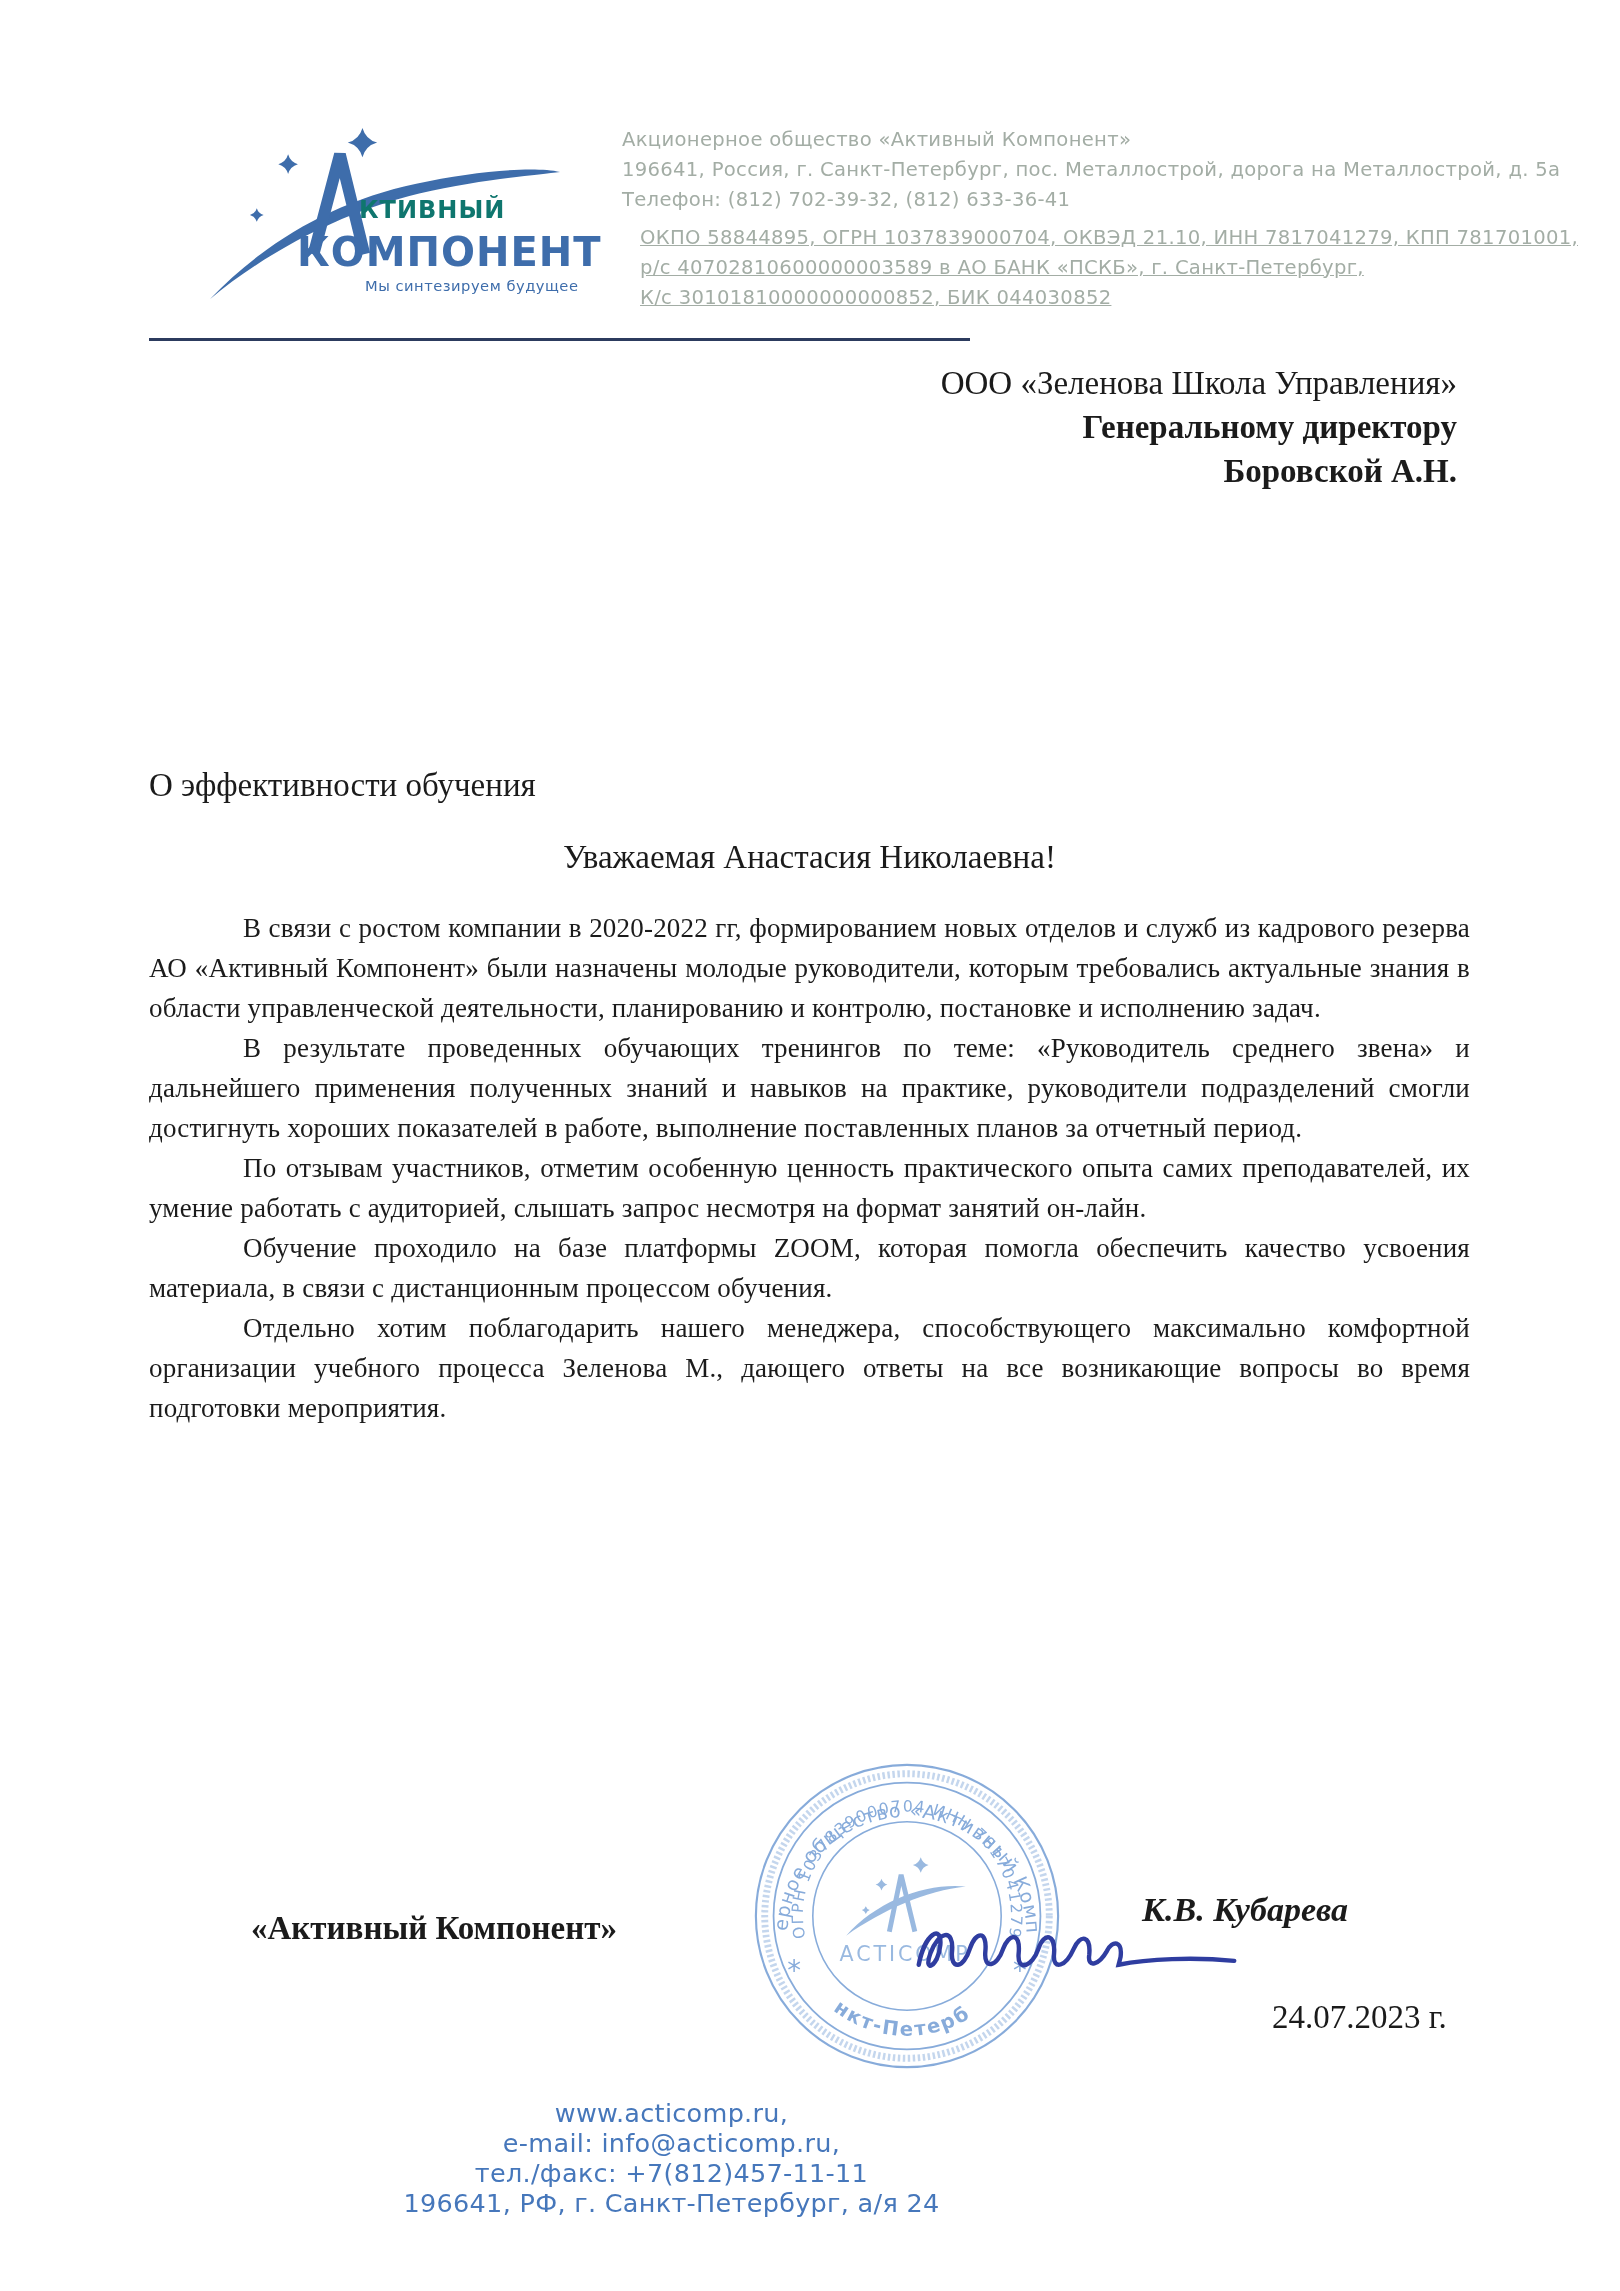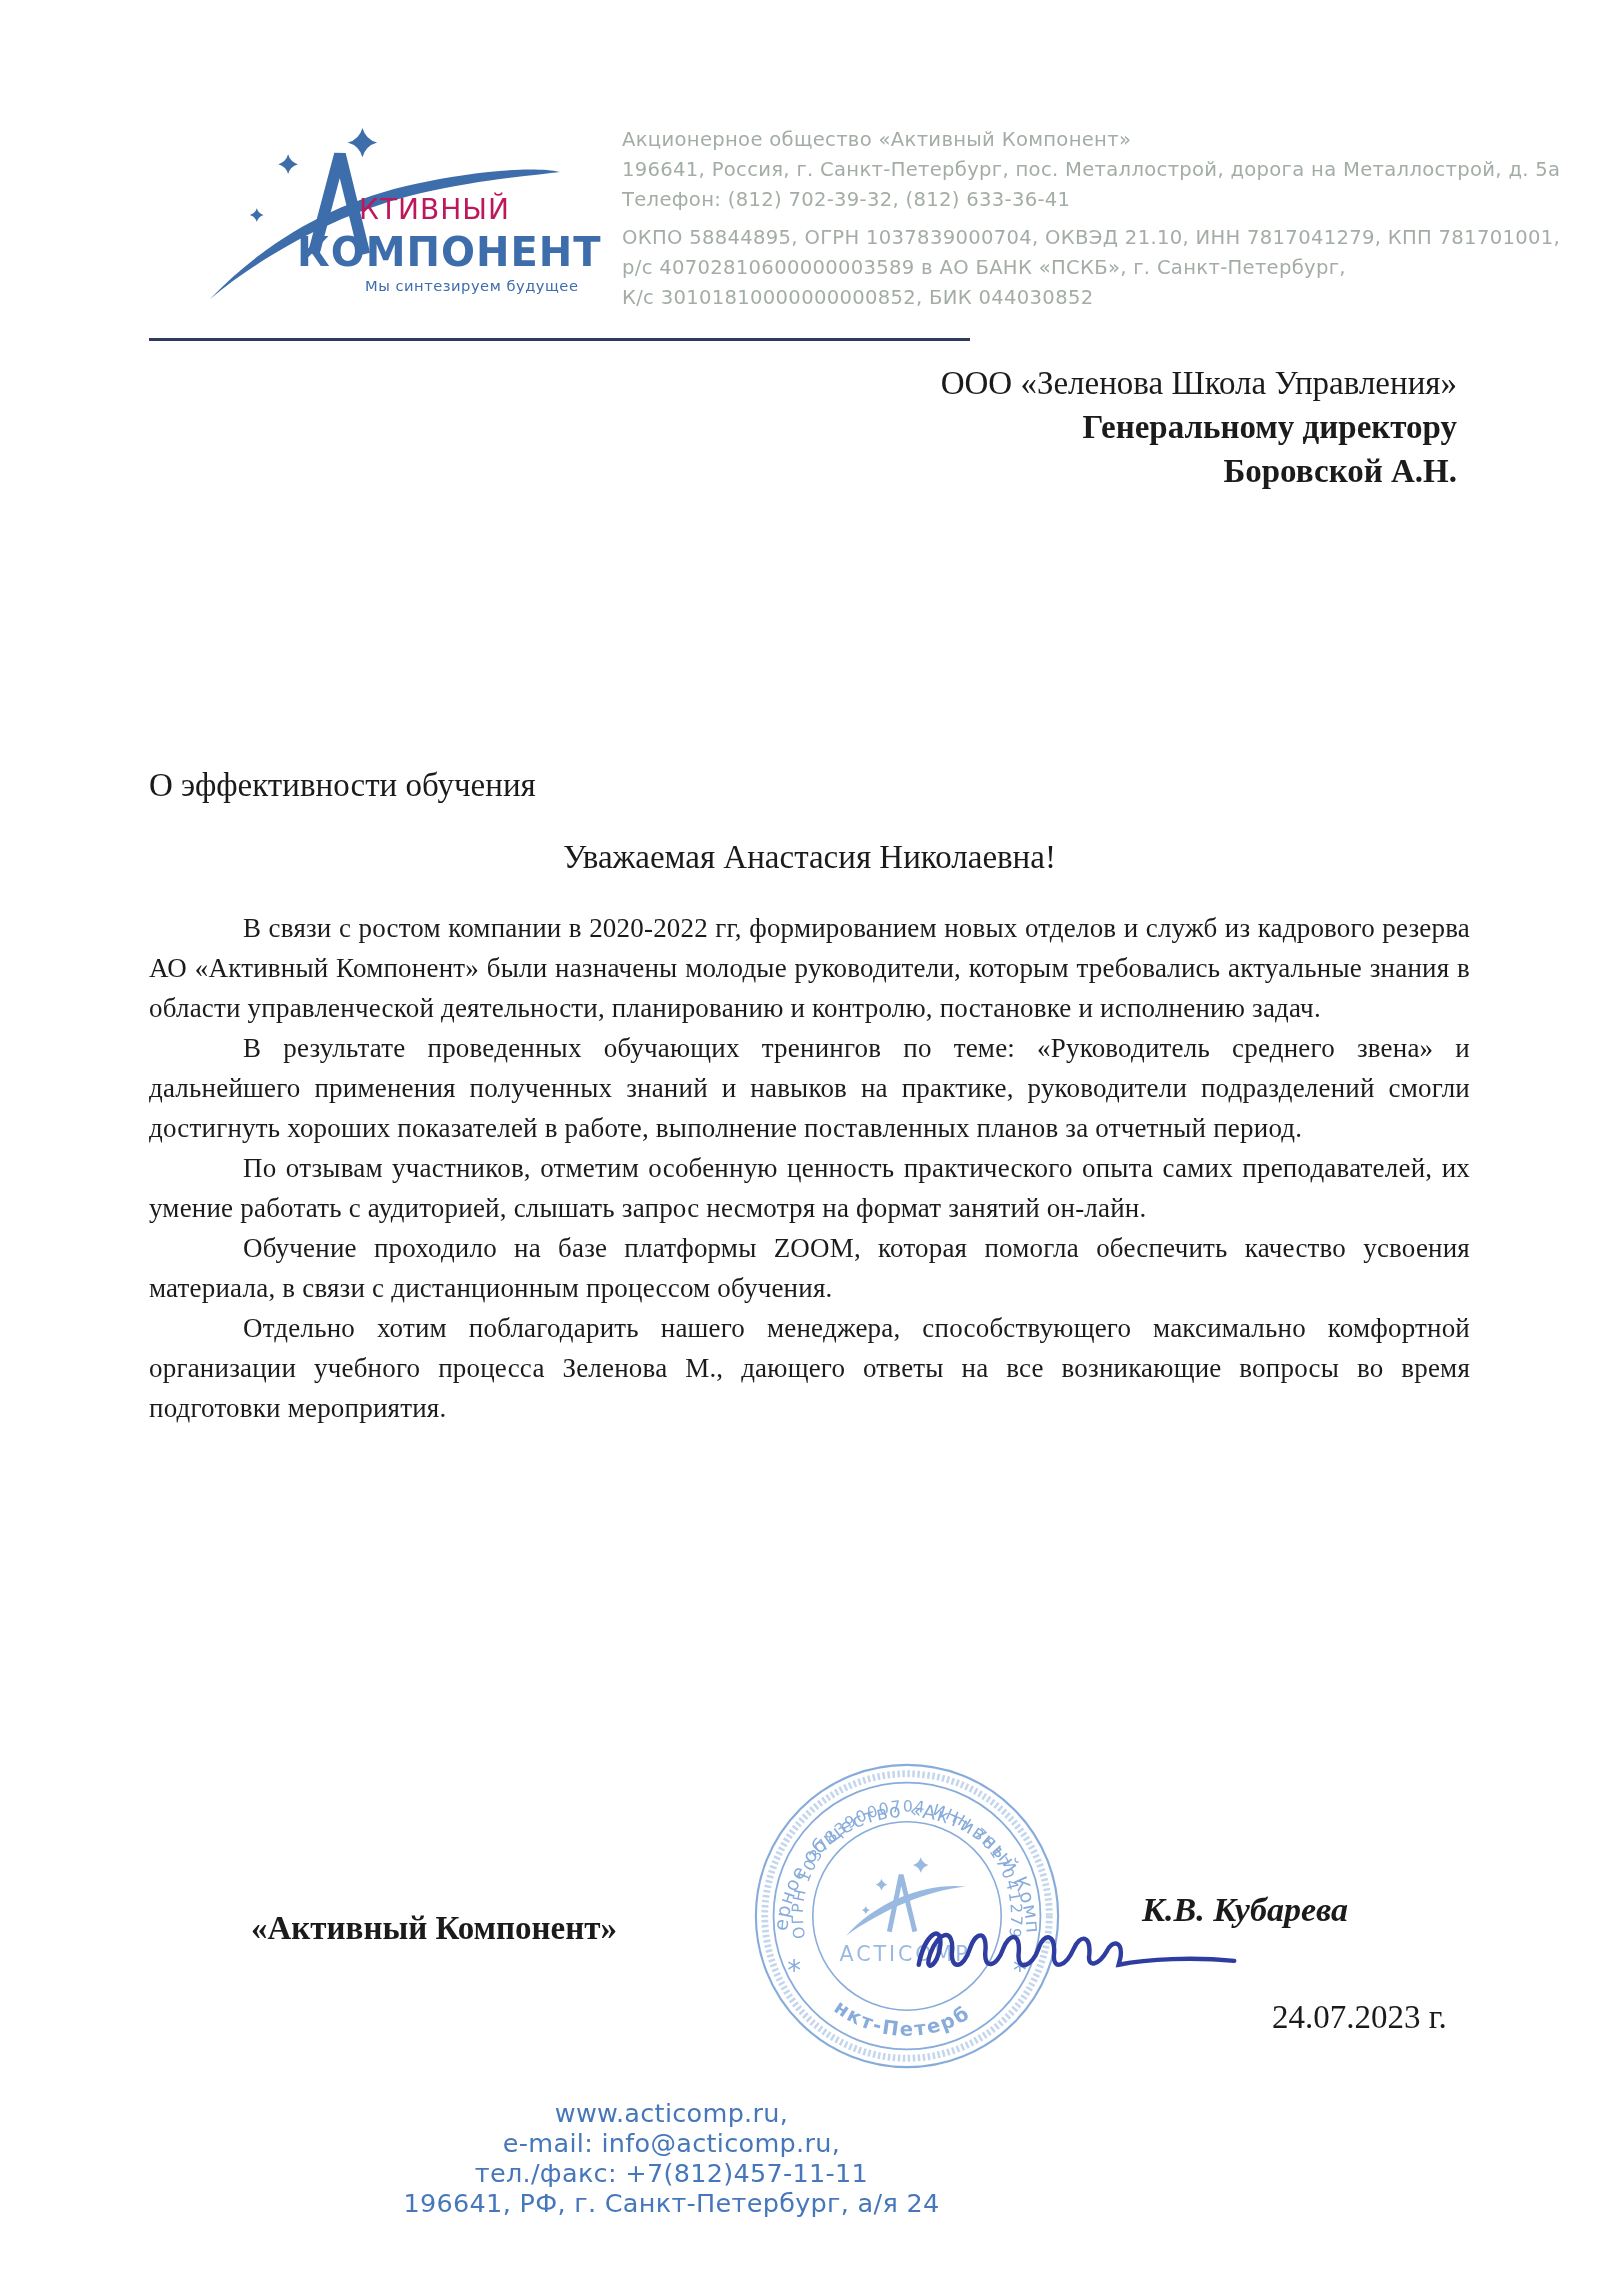--- a/index.html
+++ b/index.html
@@ -10,30 +10,30 @@
     margin:0 auto;
     overflow:hidden;
     font-family:"Liberation Serif", serif;
     color:#1b1b1b;
   }
   .abs{position:absolute;}
 
   
   .logo-svg{left:196px;top:125px;width:374px;height:180px;}
   .logo-line1{left:359px;top:190px;font-family:"DejaVu Sans",sans-serif;
-      font-weight:normal;font-size:28px;line-height:40px;letter-spacing:1px;color:#be185d;}
+      font-weight:bold;font-size:24px;line-height:40px;letter-spacing:1px;color:#0f766e;}
   .logo-line2{left:297px;top:232px;font-family:"DejaVu Sans",sans-serif;
       font-weight:bold;font-size:40px;line-height:40px;letter-spacing:1px;color:#3e6dab;}
   .logo-tagline{left:365px;top:278px;font-family:"DejaVu Sans",sans-serif;
       font-size:14.7px;line-height:16.7px;letter-spacing:0.5px;color:#3e6dab;}
 
   .corp-info{font-family:"DejaVu Sans",sans-serif;font-size:19.6px;line-height:30px;
       color:#a3ada5;letter-spacing:0.3px;white-space:nowrap;}
   .corp-block1{left:622px;top:125px;}
-  .corp-block2{left:622px;top:223px;}
+  .corp-block2{left:640px;top:223px;text-decoration:underline;}
 
   .divider{left:149px;top:338px;width:821px;height:2.9px;background:#2c3b5e;}
 
   
   .recipient{right:163px;top:361px;text-align:right;font-size:33px;line-height:44px;}
   .recipient .bold{font-weight:bold;}
 
   
   .subject{left:149px;top:767px;font-size:33px;line-height:37px;}
   .salutation{left:149px;top:839px;width:1321px;text-align:center;font-size:33px;line-height:37px;}

